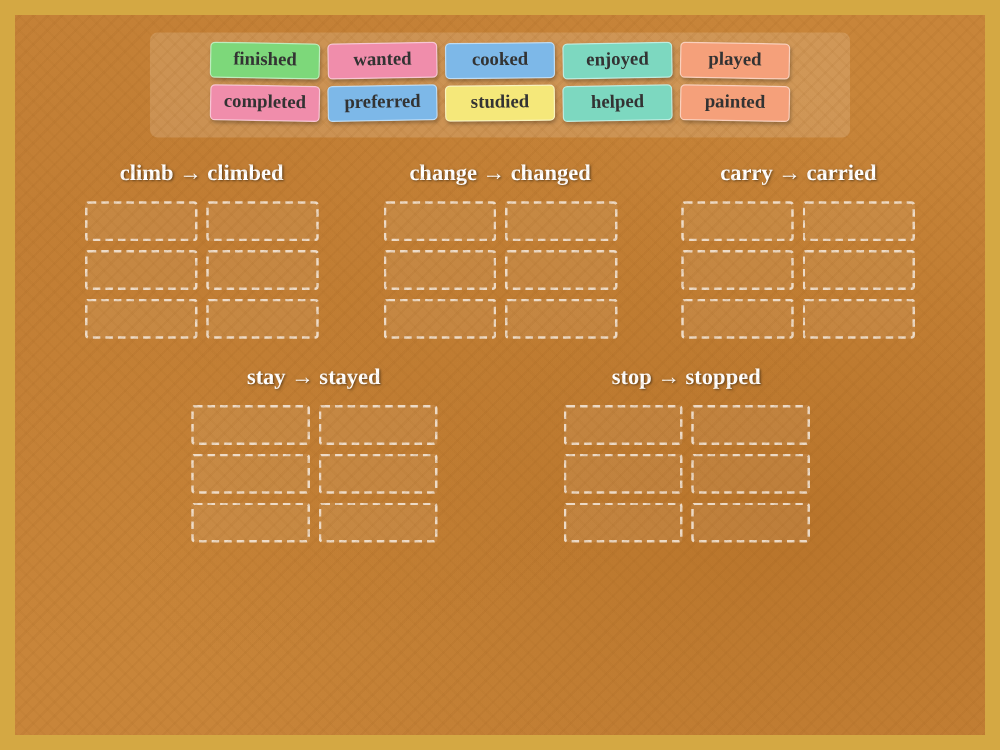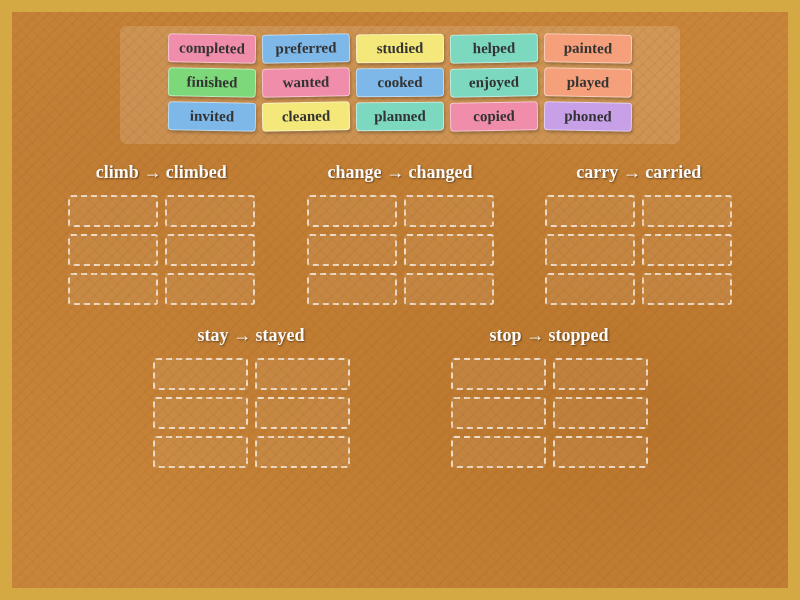--- a/index.html
+++ b/index.html
@@ -154,40 +154,33 @@
       background: rgba(255,255,255,0.08);
     }
   </style>
 </head>
 <body>
 
 <div class="corkboard">
 
   <div class="tiles-container">
     <div class="tiles-row">
+      <div class="tile tile-green">finished</div>
+      <div class="tile tile-pink">wanted</div>
+      <div class="tile tile-blue">cooked</div>
+      <div class="tile tile-teal">enjoyed</div>
+      <div class="tile tile-salmon">played</div>
+    </div>
+    <div class="tiles-row">
       <div class="tile tile-pink">completed</div>
       <div class="tile tile-blue">preferred</div>
       <div class="tile tile-yellow">studied</div>
       <div class="tile tile-teal">helped</div>
       <div class="tile tile-salmon">painted</div>
     </div>
-    <div class="tiles-row">
-      <div class="tile tile-green">finished</div>
-      <div class="tile tile-pink">wanted</div>
-      <div class="tile tile-blue">cooked</div>
-      <div class="tile tile-teal">enjoyed</div>
-      <div class="tile tile-salmon">played</div>
-    </div>
-    <div class="tiles-row">
-      <div class="tile tile-blue">invited</div>
-      <div class="tile tile-yellow">cleaned</div>
-      <div class="tile tile-teal">planned</div>
-      <div class="tile tile-pink">copied</div>
-      <div class="tile tile-purple">phoned</div>
-    </div>
   </div>
 
   <div class="groups-section">
     <div class="group">
       <div class="group-title">climb → climbed</div>
       <div class="drop-slots">
         <div class="drop-slot"></div>
         <div class="drop-slot"></div>
         <div class="drop-slot"></div>
         <div class="drop-slot"></div>

